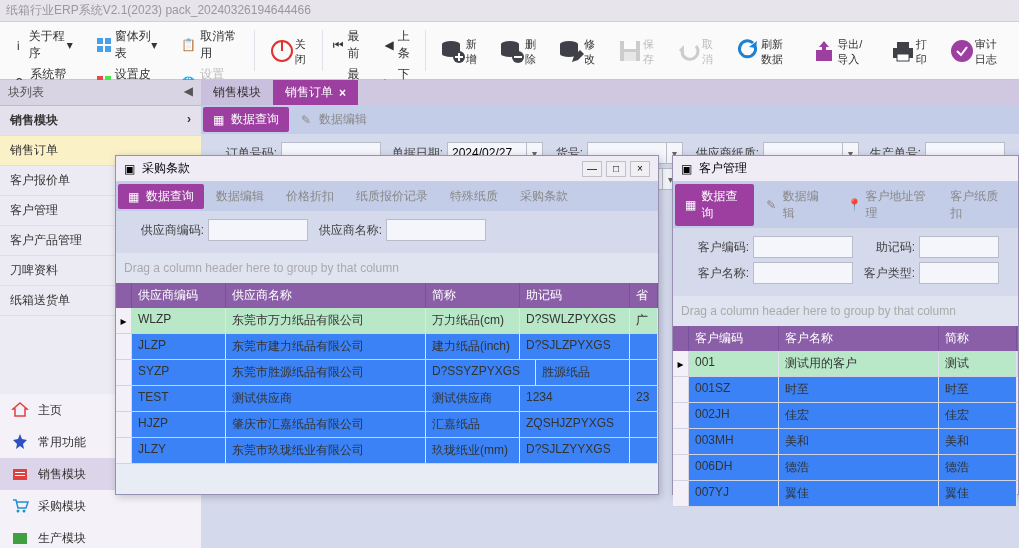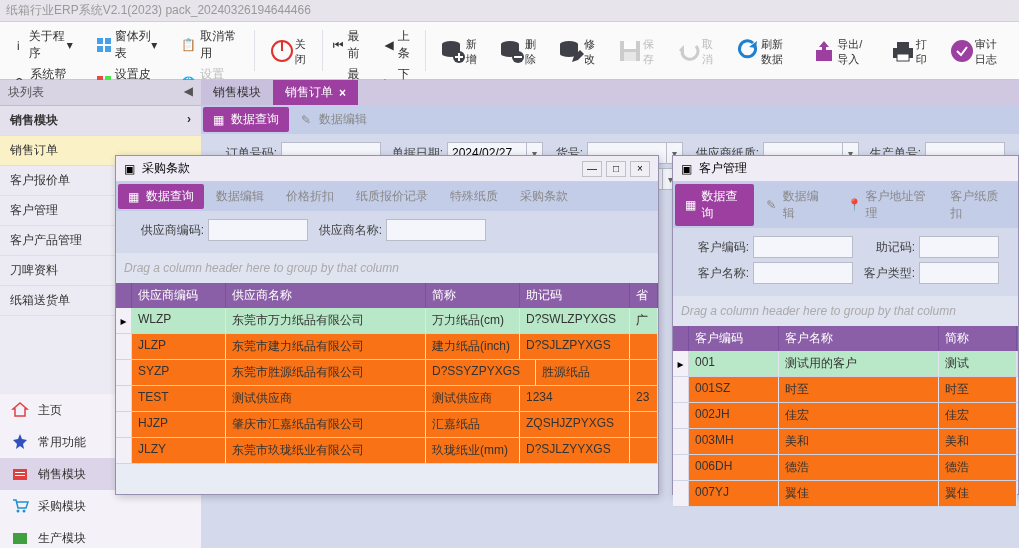--- a/index.html
+++ b/index.html
@@ -50,27 +50,27 @@
 .fselect::after { content: '▾'; color: #666; font-size: 10px; }
 .overlay-window { position: absolute; background: #e8ecf4; border: 1px solid #9890b0; box-shadow: 2px 2px 8px rgba(0,0,0,0.2); }
 .ow-supplier { top: 155px; left: 115px; width: 544px; height: 340px; }
 .ow-customer { top: 155px; left: 672px; width: 347px; height: 340px; }
 .ow-title { background: #f0ecf6; padding: 4px 8px; display: flex; align-items: center; justify-content: space-between; border-bottom: 1px solid #d0cce0; }
 .ow-title-left { display: flex; align-items: center; }
 .ow-title-left .owicon { width: 14px; height: 14px; margin-right: 4px; }
 .ow-controls { display: flex; gap: 4px; }
 .ow-ctrl { width: 20px; height: 16px; border: 1px solid #c0c0c8; background: #f0f0f4; display: flex; align-items: center; justify-content: center; cursor: pointer; font-size: 10px; }
 .grid { width: 100%; }
-.grid-hint { padding: 8px; color: #aaa; font-style: italic; background: #e0e4f0; }
+.grid-hint { padding: 8px; color: #aaa; background: #e0e4f0; }
 .grid-header { display: flex; background: #8b5fa8; }
 .gh-cell { padding: 4px 6px; color: #fff; font-size: 12px; border-right: 1px solid #7850a0; overflow: hidden; white-space: nowrap; }
 .grid-body { }
 .grid-row { display: flex; border-bottom: 1px solid #d0d4e0; }
 .grid-row.first { background: #b8e8c8; }
-.grid-row .gcell { padding: 4px 6px; border-right: 1px solid #e0e4f0; overflow: hidden; white-space: nowrap; color: #333; background: #f97316; }
+.grid-row .gcell { padding: 4px 6px; border-right: 1px solid #e0e4f0; overflow: hidden; white-space: nowrap; color: #333; background: #3b82f6; }
 .grid-row.first .gcell { background: #b8e8c8; }
 .grid-row .g-indicator { width: 16px; background: #f4f0f8; border-right: 1px solid #d8d4e4; display: flex; align-items: center; justify-content: center; }
 svg { display: block; }
 </style>
 </head>
 <body>
 
 <div class="titlebar">纸箱行业ERP系统V2.1(2023) pack_20240326194644466</div>
 
 <div class="ribbon">

